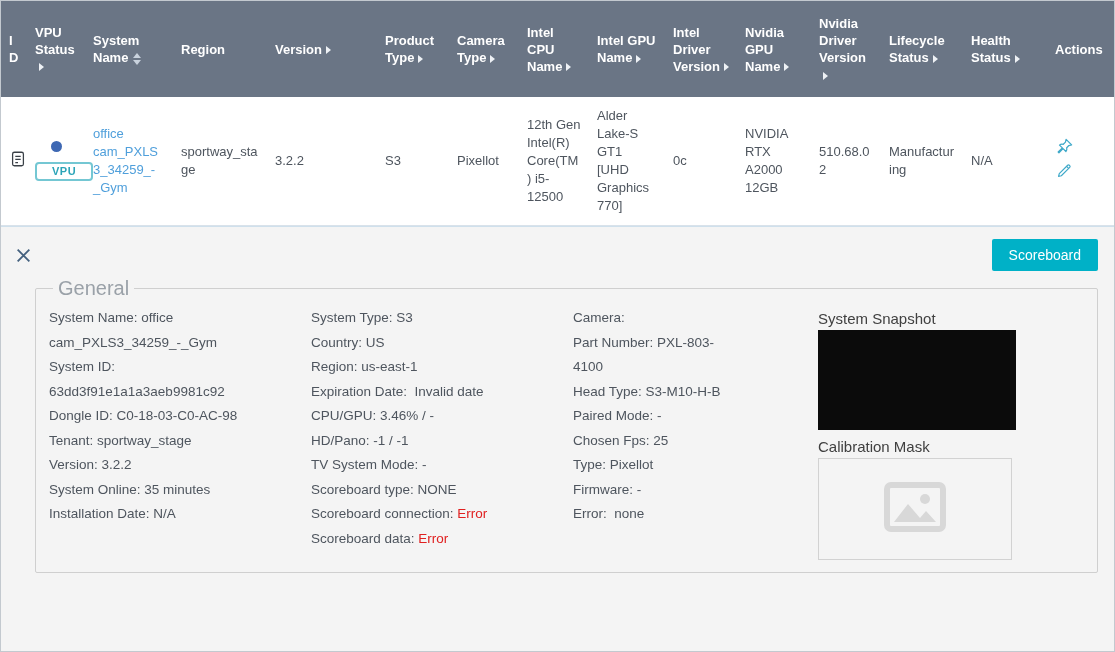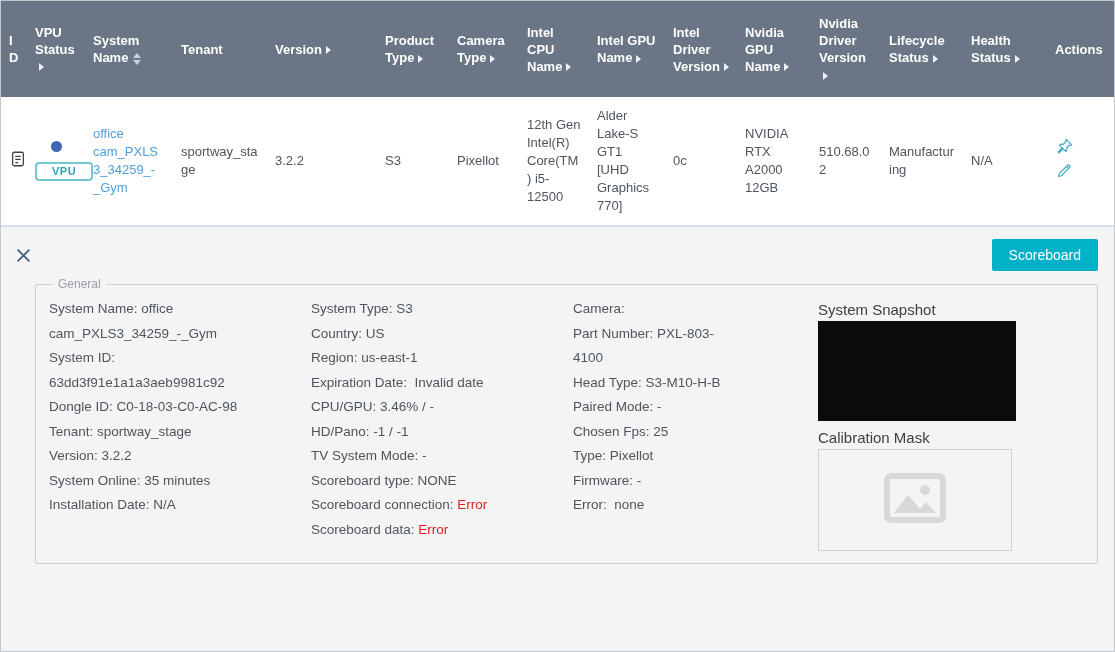--- a/index.html
+++ b/index.html
@@ -55,21 +55,21 @@
 
   
   .detail { background:#f4f4f4; border-top:1px solid #cfe0ec; padding: 8px 16px 8px 0; height: 325px; }
   .detail-topbar { display:flex; justify-content:space-between; align-items:center; padding: 4px 0 6px 12px; }
   .close-btn { cursor:pointer; line-height:0; padding:2px; }
   .scoreboard-btn {
     background: var(--accent-teal, #00b1c7); color:#fff; border:none;
     font-family: inherit; font-size:14px; padding: 8px 17px; cursor:pointer; border-radius:2px;
   }
   fieldset { border:1px solid #cfcfcf; border-radius:2px; margin: 0 0 10px 34px; padding: 2px 13px 12px 13px; }
-  legend { color:#9aa1a8; font-size:12px; padding:0 5px; margin-left:4px; }
+  legend { color:#9aa1a8; font-size:20px; padding:0 5px; margin-left:4px; }
   .gen-grid { display:grid; grid-template-columns: 262px 262px 245px 1fr; padding-top:4px; }
   .kv-item { font-size:13.5px; line-height:24.5px; color:#4e555e; white-space:pre-wrap; }
   .kv-col-1 .kv-item { max-width:238px; }
   .kv-col-camera .kv-item { max-width:155px; }
   .kv-value.error { color: var(--error-red, #e02020); }
   .media-col { padding-top:2px; }
   .media-label { font-size:15px; color:#404040; line-height:22px; }
   .snapshot { width:198px; height:100px; background:#0b0b0b; margin-bottom:6px; cursor:pointer; }
   .calibration {
     width:194px; height:102px; border:1px solid #d2d2d2;
@@ -105,21 +105,21 @@
         <col style="width:67px">
     </colgroup>
     <thead>
       <tr id="header-row">
           <th><span>ID</span></th>
           <th><span>VPU Status</span><span class="filter-arrow"></span></th>
           <th><span>System Name</span><span class="sort-both">
               <i class="sort-up"></i>
               <i class="sort-down"></i>
             </span></th>
-          <th><span>Tenant</span></th>
+          <th><span>Region</span></th>
           <th><span>Version</span><span class="filter-arrow"></span></th>
           <th><span>Product Type</span><span class="filter-arrow"></span></th>
           <th><span>Camera Type</span><span class="filter-arrow"></span></th>
           <th><span>Intel CPU Name</span><span class="filter-arrow"></span></th>
           <th><span>Intel GPU Name</span><span class="filter-arrow"></span></th>
           <th><span>Intel Driver Version</span><span class="filter-arrow"></span></th>
           <th><span>Nvidia GPU Name</span><span class="filter-arrow"></span></th>
           <th><span>Nvidia Driver Version</span><span class="filter-arrow"></span></th>
           <th><span>Lifecycle Status</span><span class="filter-arrow"></span></th>
           <th><span>Health Status</span><span class="filter-arrow"></span></th>

